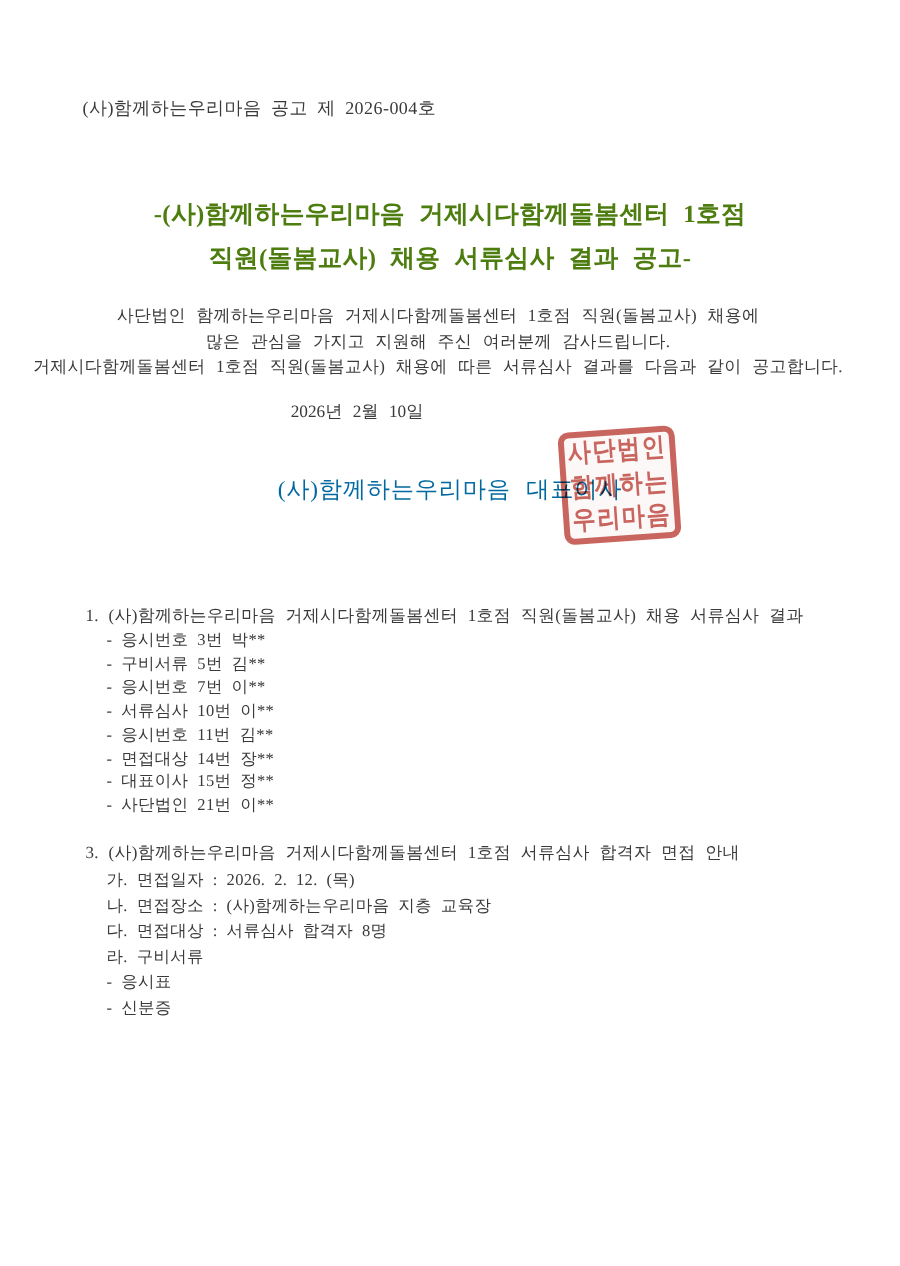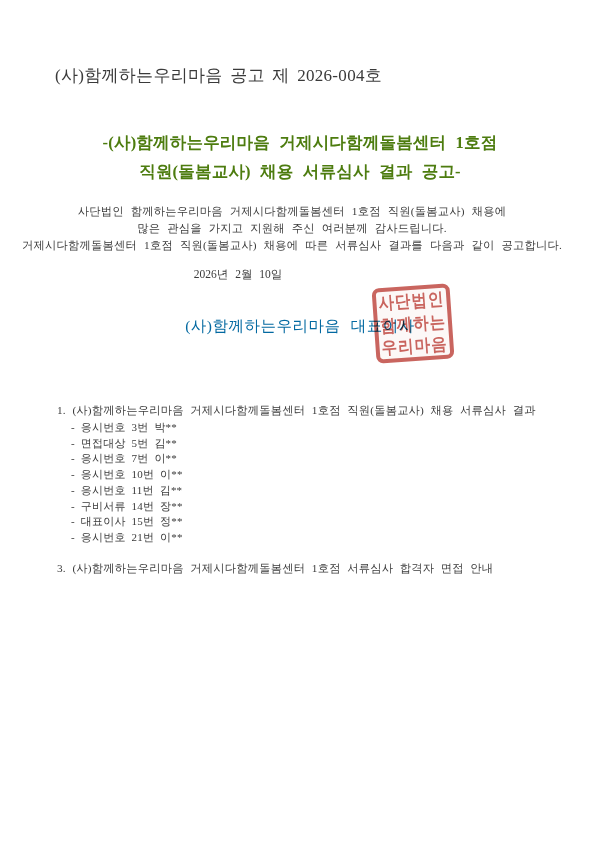--- a/index.html
+++ b/index.html
@@ -13,21 +13,21 @@
     height: 844px;
     background: #ffffff;
     font-family: "Liberation Serif", "DejaVu Serif", serif;
     color: #3a3a3a;
     overflow: hidden;
   }
   .doc-number {
     position: absolute;
     left: 55px;
     top: 64px;
-    font-size: 17px;
+    font-size: 12px;
     letter-spacing: 0.3px;
     word-spacing: 3px;
     white-space: nowrap;
   }
   .title-block {
     position: absolute;
     left: 0;
     top: 128px;
     width: 600px;
     text-align: center;
@@ -144,25 +144,33 @@
   <div class="seal">
     <div class="seal-row">사단법인</div>
     <div class="seal-row">함께하는</div>
     <div class="seal-row">우리마음</div>
   </div>
 
   <div class="section-heading heading-1">1. (사)함께하는우리마음 거제시다함께돌봄센터 1호점 직원(돌봄교사) 채용 서류심사 결과</div>
 
   <div class="list-block list-1">
     <div class="line">- 응시번호 3번 박**</div>
-    <div class="line">- 면접대상 5번 김**</div>
+    <div class="line">- 구비서류 5번 김**</div>
     <div class="line">- 응시번호 7번 이**</div>
-    <div class="line">- 응시번호 10번 이**</div>
+    <div class="line">- 서류심사 10번 이**</div>
     <div class="line">- 응시번호 11번 김**</div>
-    <div class="line">- 구비서류 14번 장**</div>
+    <div class="line">- 면접대상 14번 장**</div>
     <div class="line">- 대표이사 15번 정**</div>
-    <div class="line">- 응시번호 21번 이**</div>
+    <div class="line">- 사단법인 21번 이**</div>
   </div>
 
   <div class="section-heading heading-2">3. (사)함께하는우리마음 거제시다함께돌봄센터 1호점 서류심사 합격자 면접 안내</div>
 
+  <div class="list-block list-2">
+    <div class="line">가. 면접일자 : 2026. 2. 12. (목)</div>
+    <div class="line">나. 면접장소 : (사)함께하는우리마음 지층 교육장</div>
+    <div class="line">다. 면접대상 : 서류심사 합격자 8명</div>
+    <div class="line">라. 구비서류</div>
+    <div class="line">- 응시표</div>
+    <div class="line">- 신분증</div>
+  </div>
 
 </div>
 
 </body></html>

